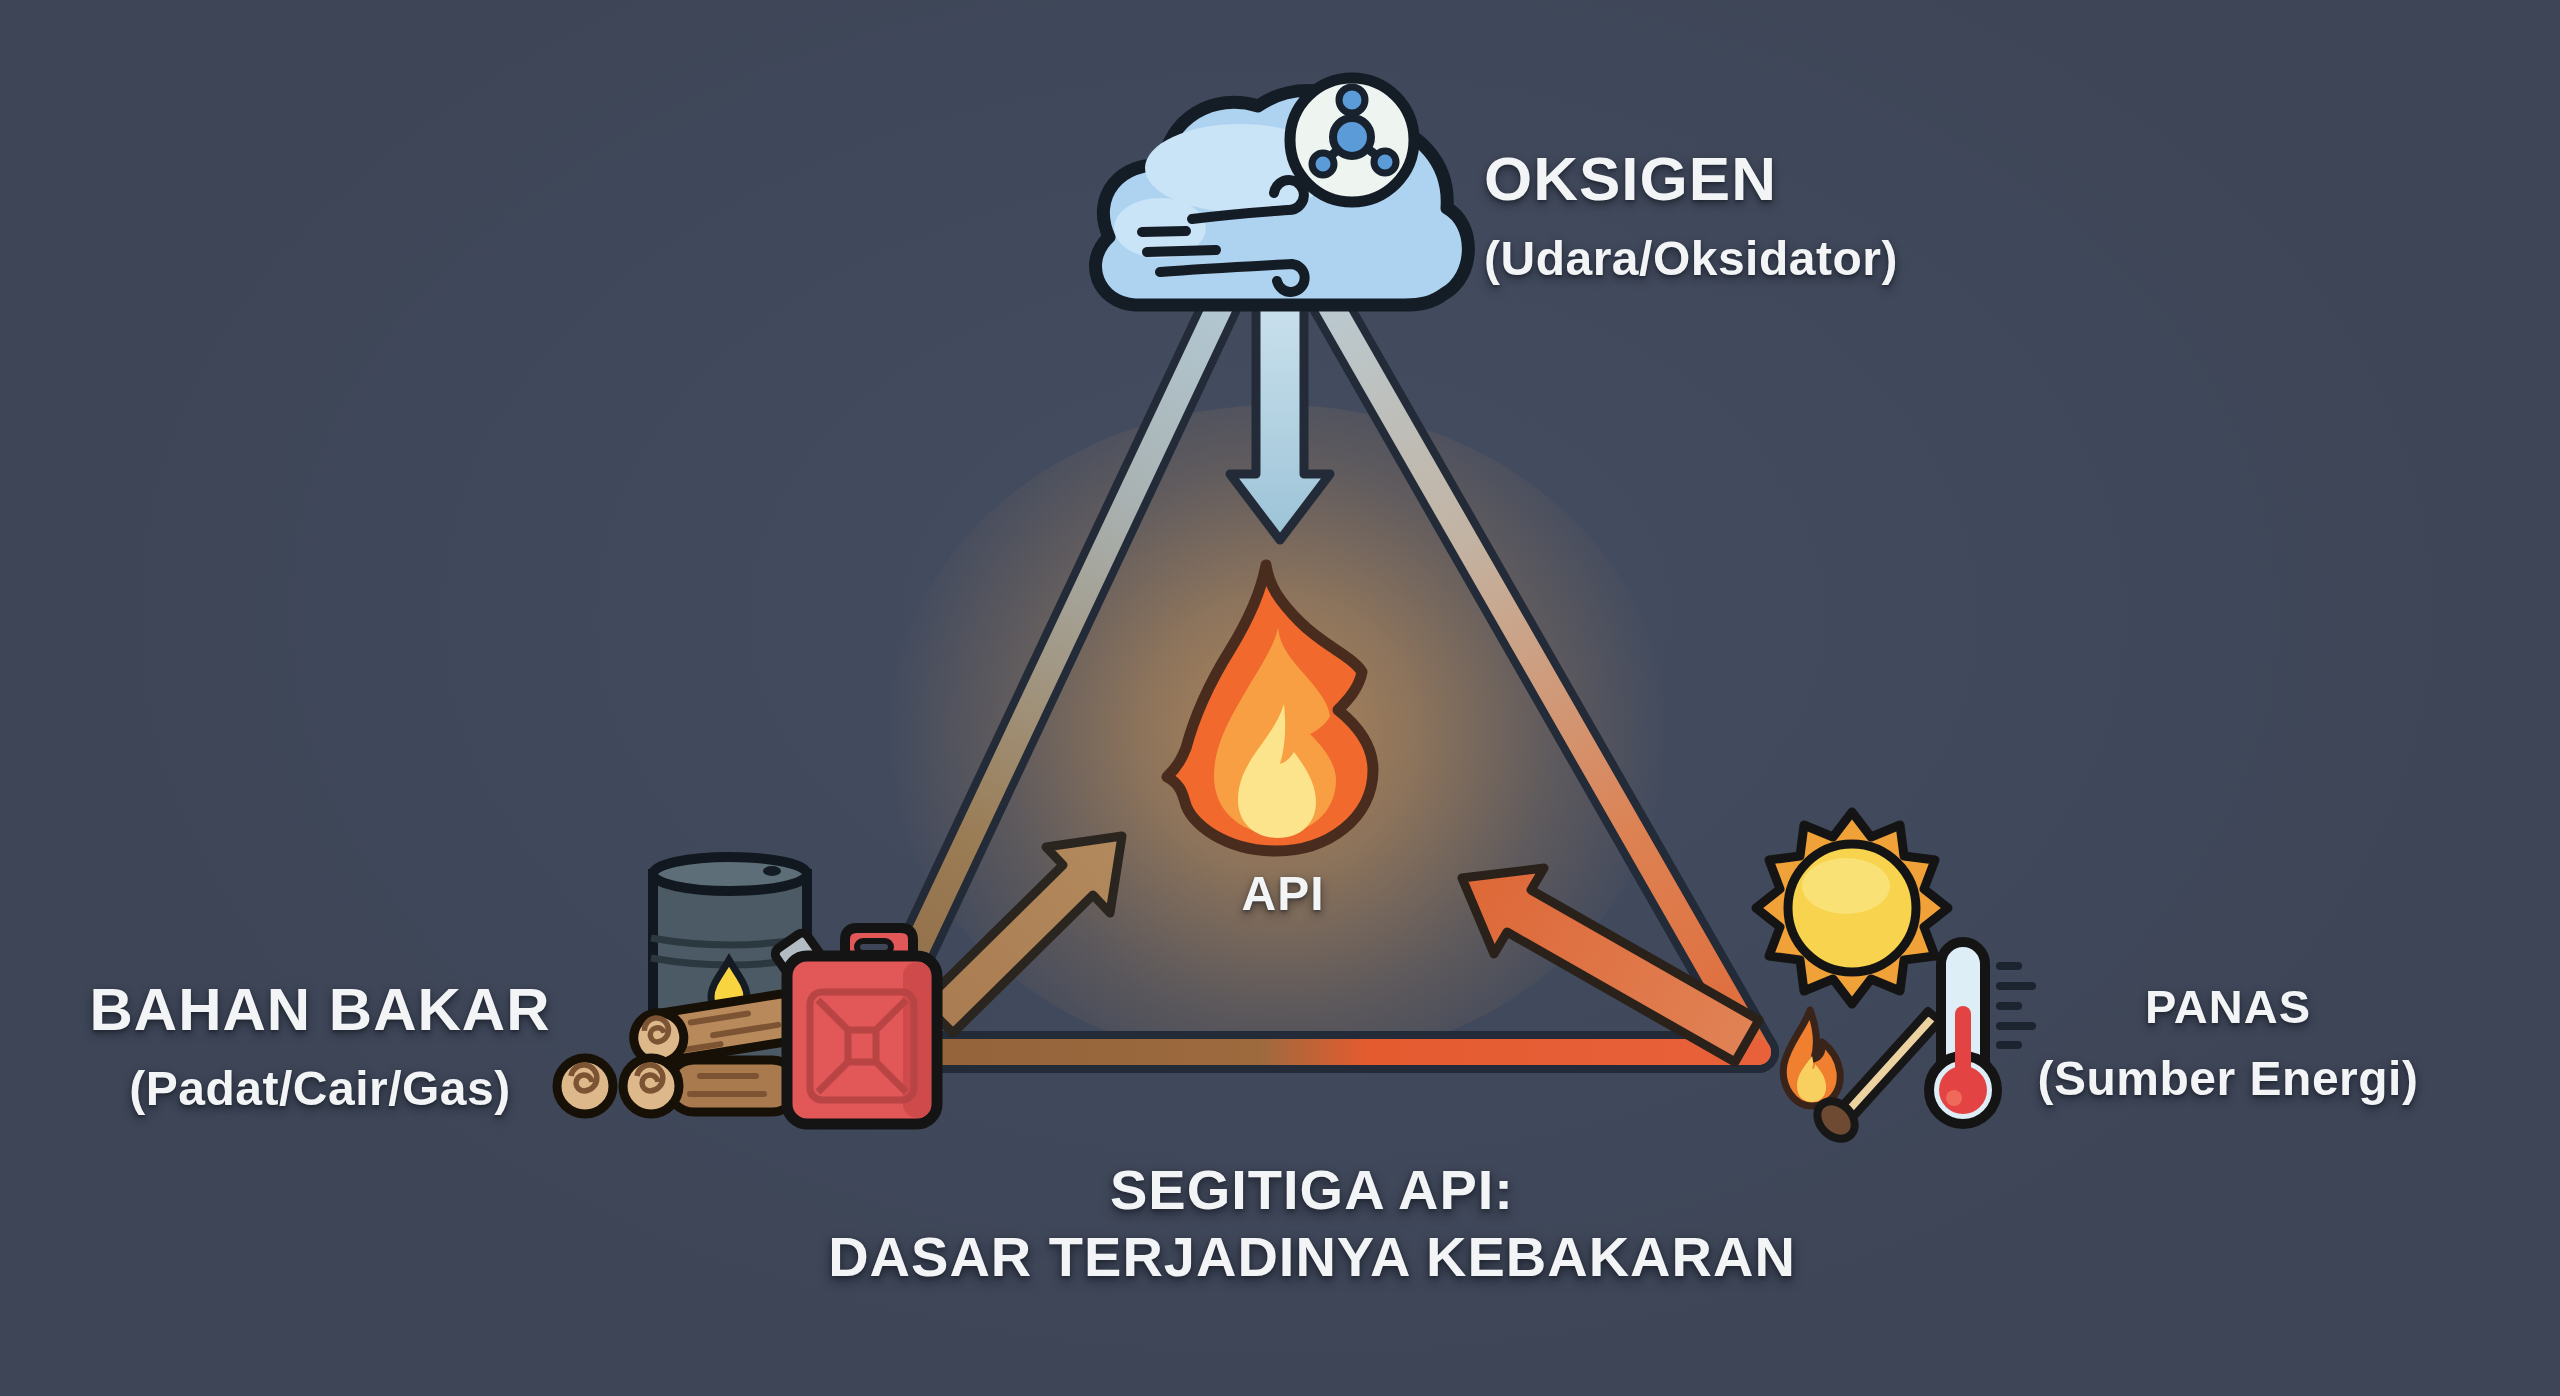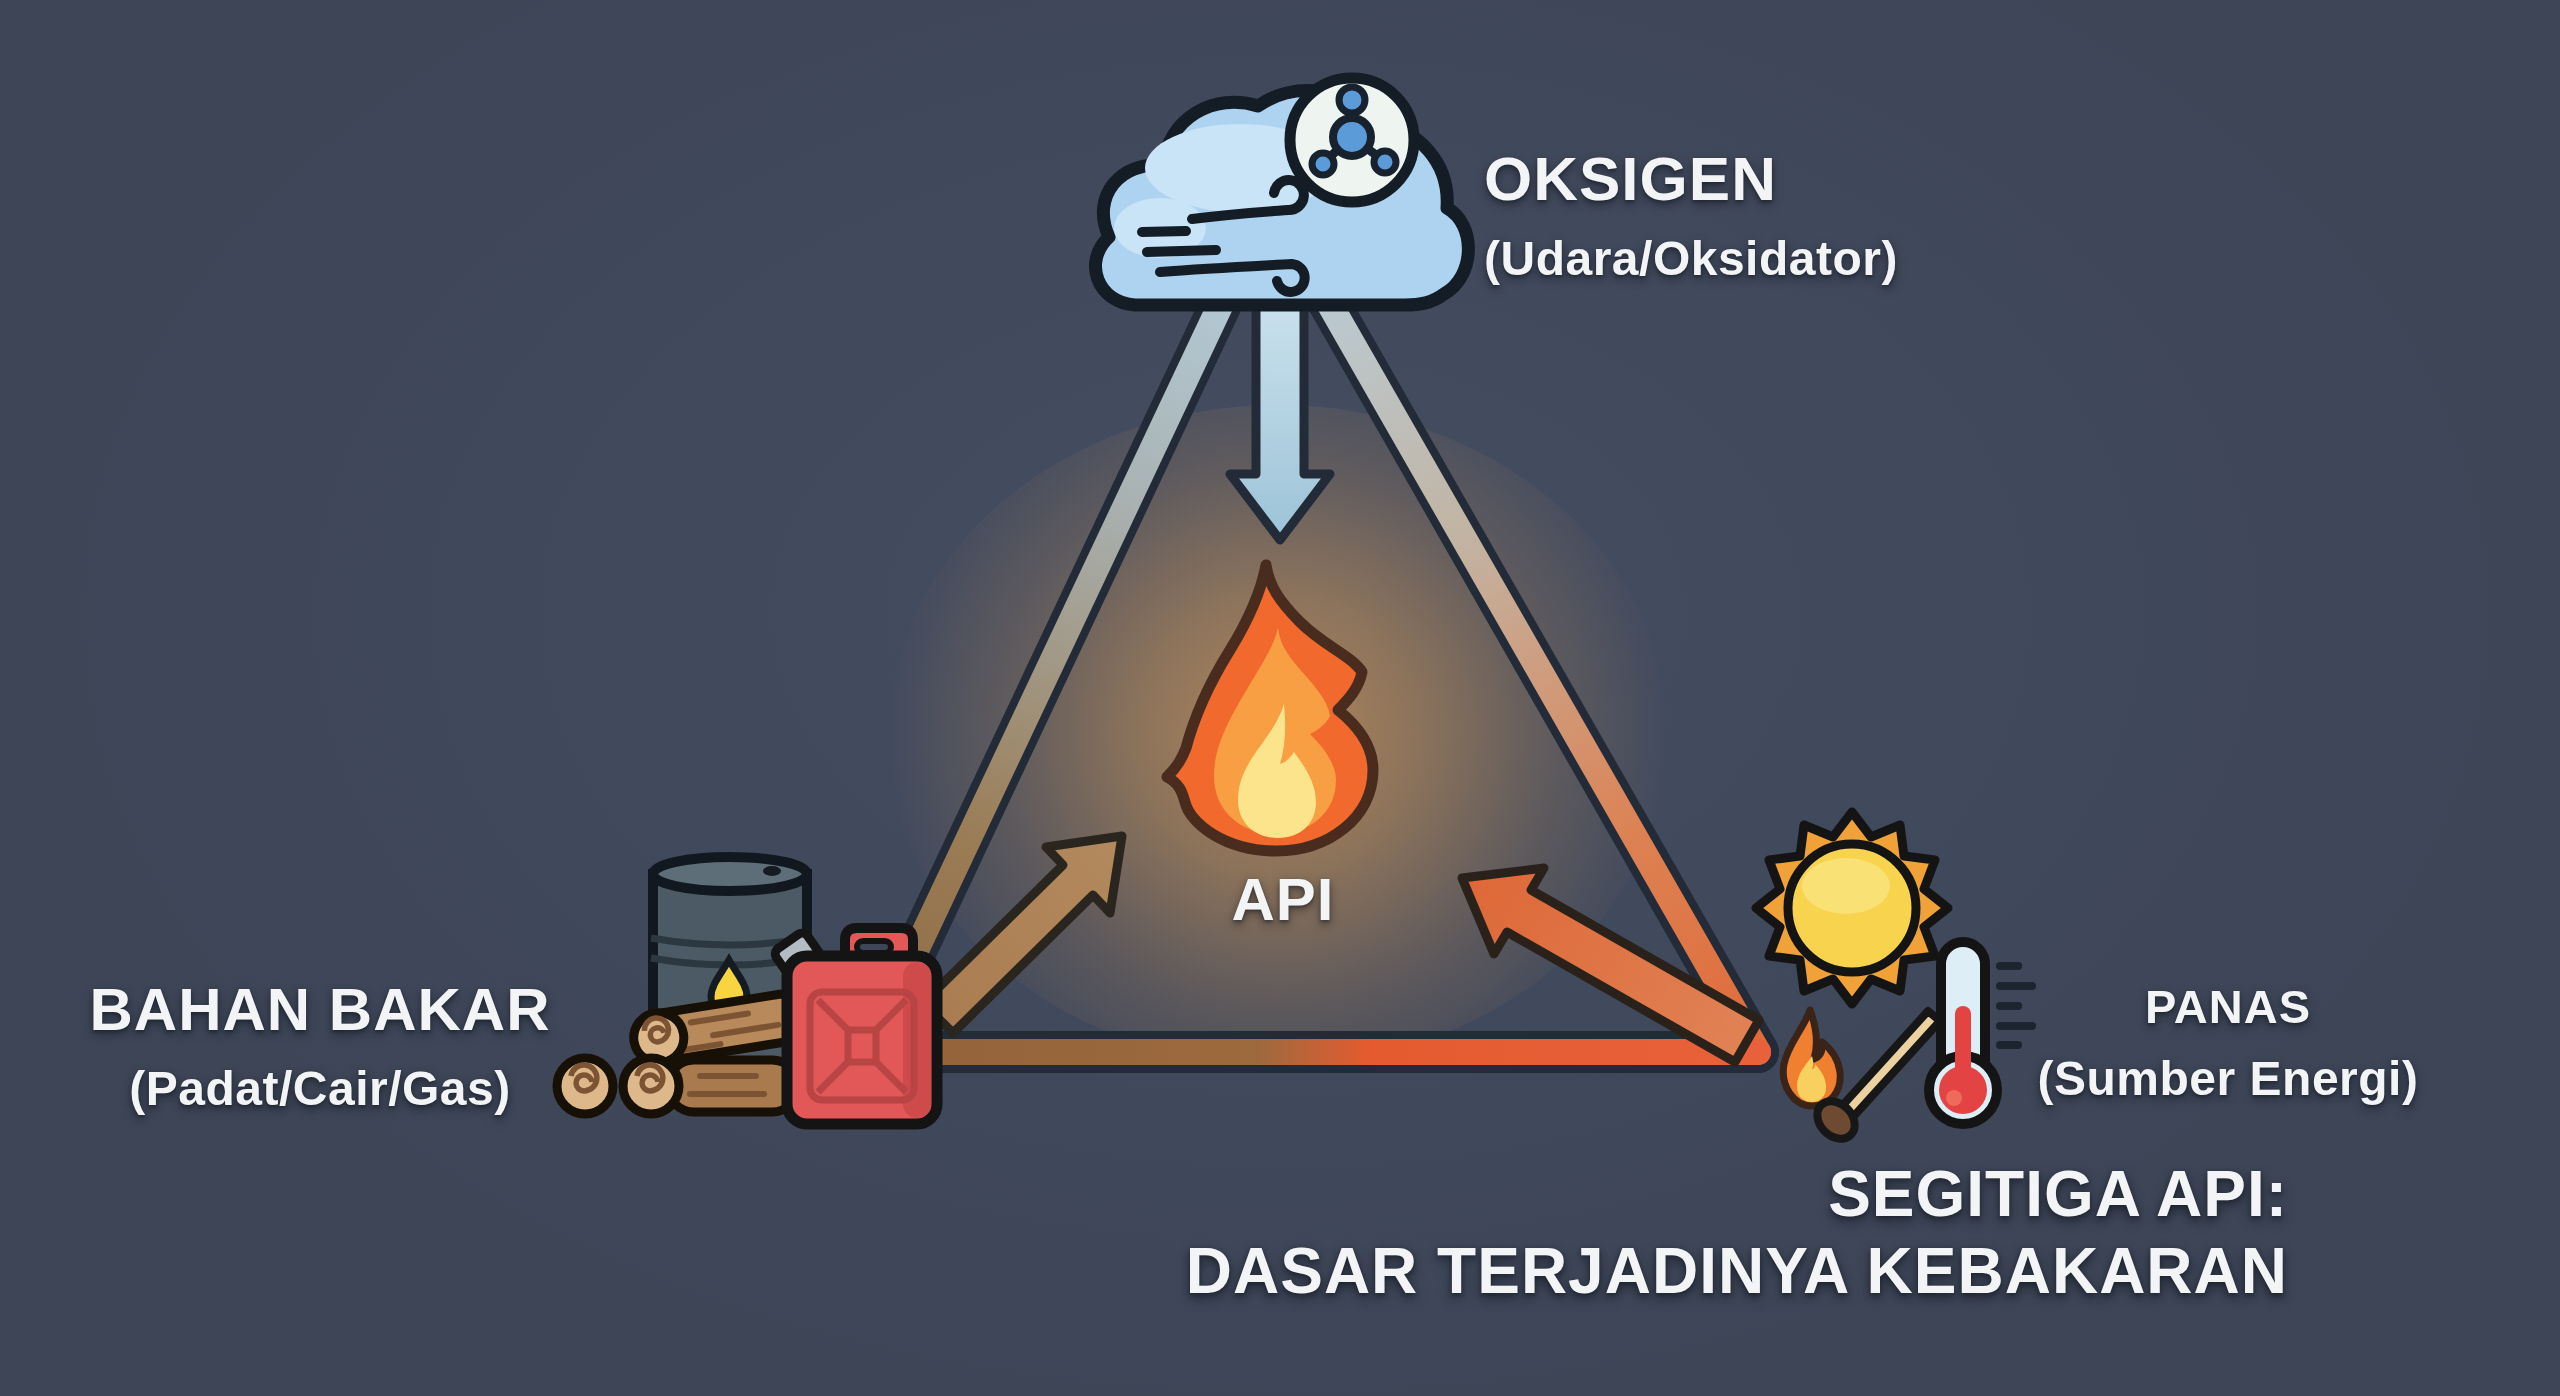--- a/index.html
+++ b/index.html
@@ -14,22 +14,22 @@
   svg{position:absolute;left:0;top:0;}
   .label{
     position:absolute;color:var(--c-text,#f2f4f6);font-weight:700;line-height:1.08;
     text-shadow:0 4px 10px rgba(12,16,24,.5),0 2px 3px rgba(12,16,24,.35);
     white-space:nowrap;
   }
   .label .t{font-size:62px;letter-spacing:1px;}
   .label .s{font-size:48px;margin-top:20px;letter-spacing:.5px;}
   .center-label{text-align:center;}
   .footer{
-    position:absolute;left:288px;top:1156px;width:2000px;text-align:right;
-    color:var(--c-text,#f2f4f6);font-weight:700;font-size:64px;line-height:1.2;
+    position:absolute;left:312px;top:1156px;width:2000px;text-align:center;
+    color:var(--c-text,#f2f4f6);font-weight:700;font-size:56px;line-height:1.2;
     letter-spacing:1px;
     text-shadow:0 5px 12px rgba(12,16,24,.55),0 2px 4px rgba(12,16,24,.4);
   }
 </style>
 </head>
 <body>
 
 <div class="stage">
 
   <svg width="2560" height="1396" viewBox="0 0 2560 1396">
@@ -212,21 +212,21 @@
     <div class="t" style="font-size:60px;">BAHAN BAKAR</div>
     <div class="s">(Padat/Cair/Gas)</div>
   </div>
 
   <div class="label center-label" style="left:2028px;top:982px;width:400px;">
     <div class="t" style="font-size:47px;">PANAS</div>
     <div class="s">(Sumber Energi)</div>
   </div>
 
   <div class="label center-label" style="left:1103px;top:868px;width:360px;">
-    <div class="t" style="font-size:60px;">API</div>
+    <div class="t" style="font-size:48px;">API</div>
   </div>
 
   <div class="footer">
     <div>SEGITIGA API:</div>
     <div>DASAR TERJADINYA KEBAKARAN</div>
   </div>
 
 </div>
 
 </body></html>

